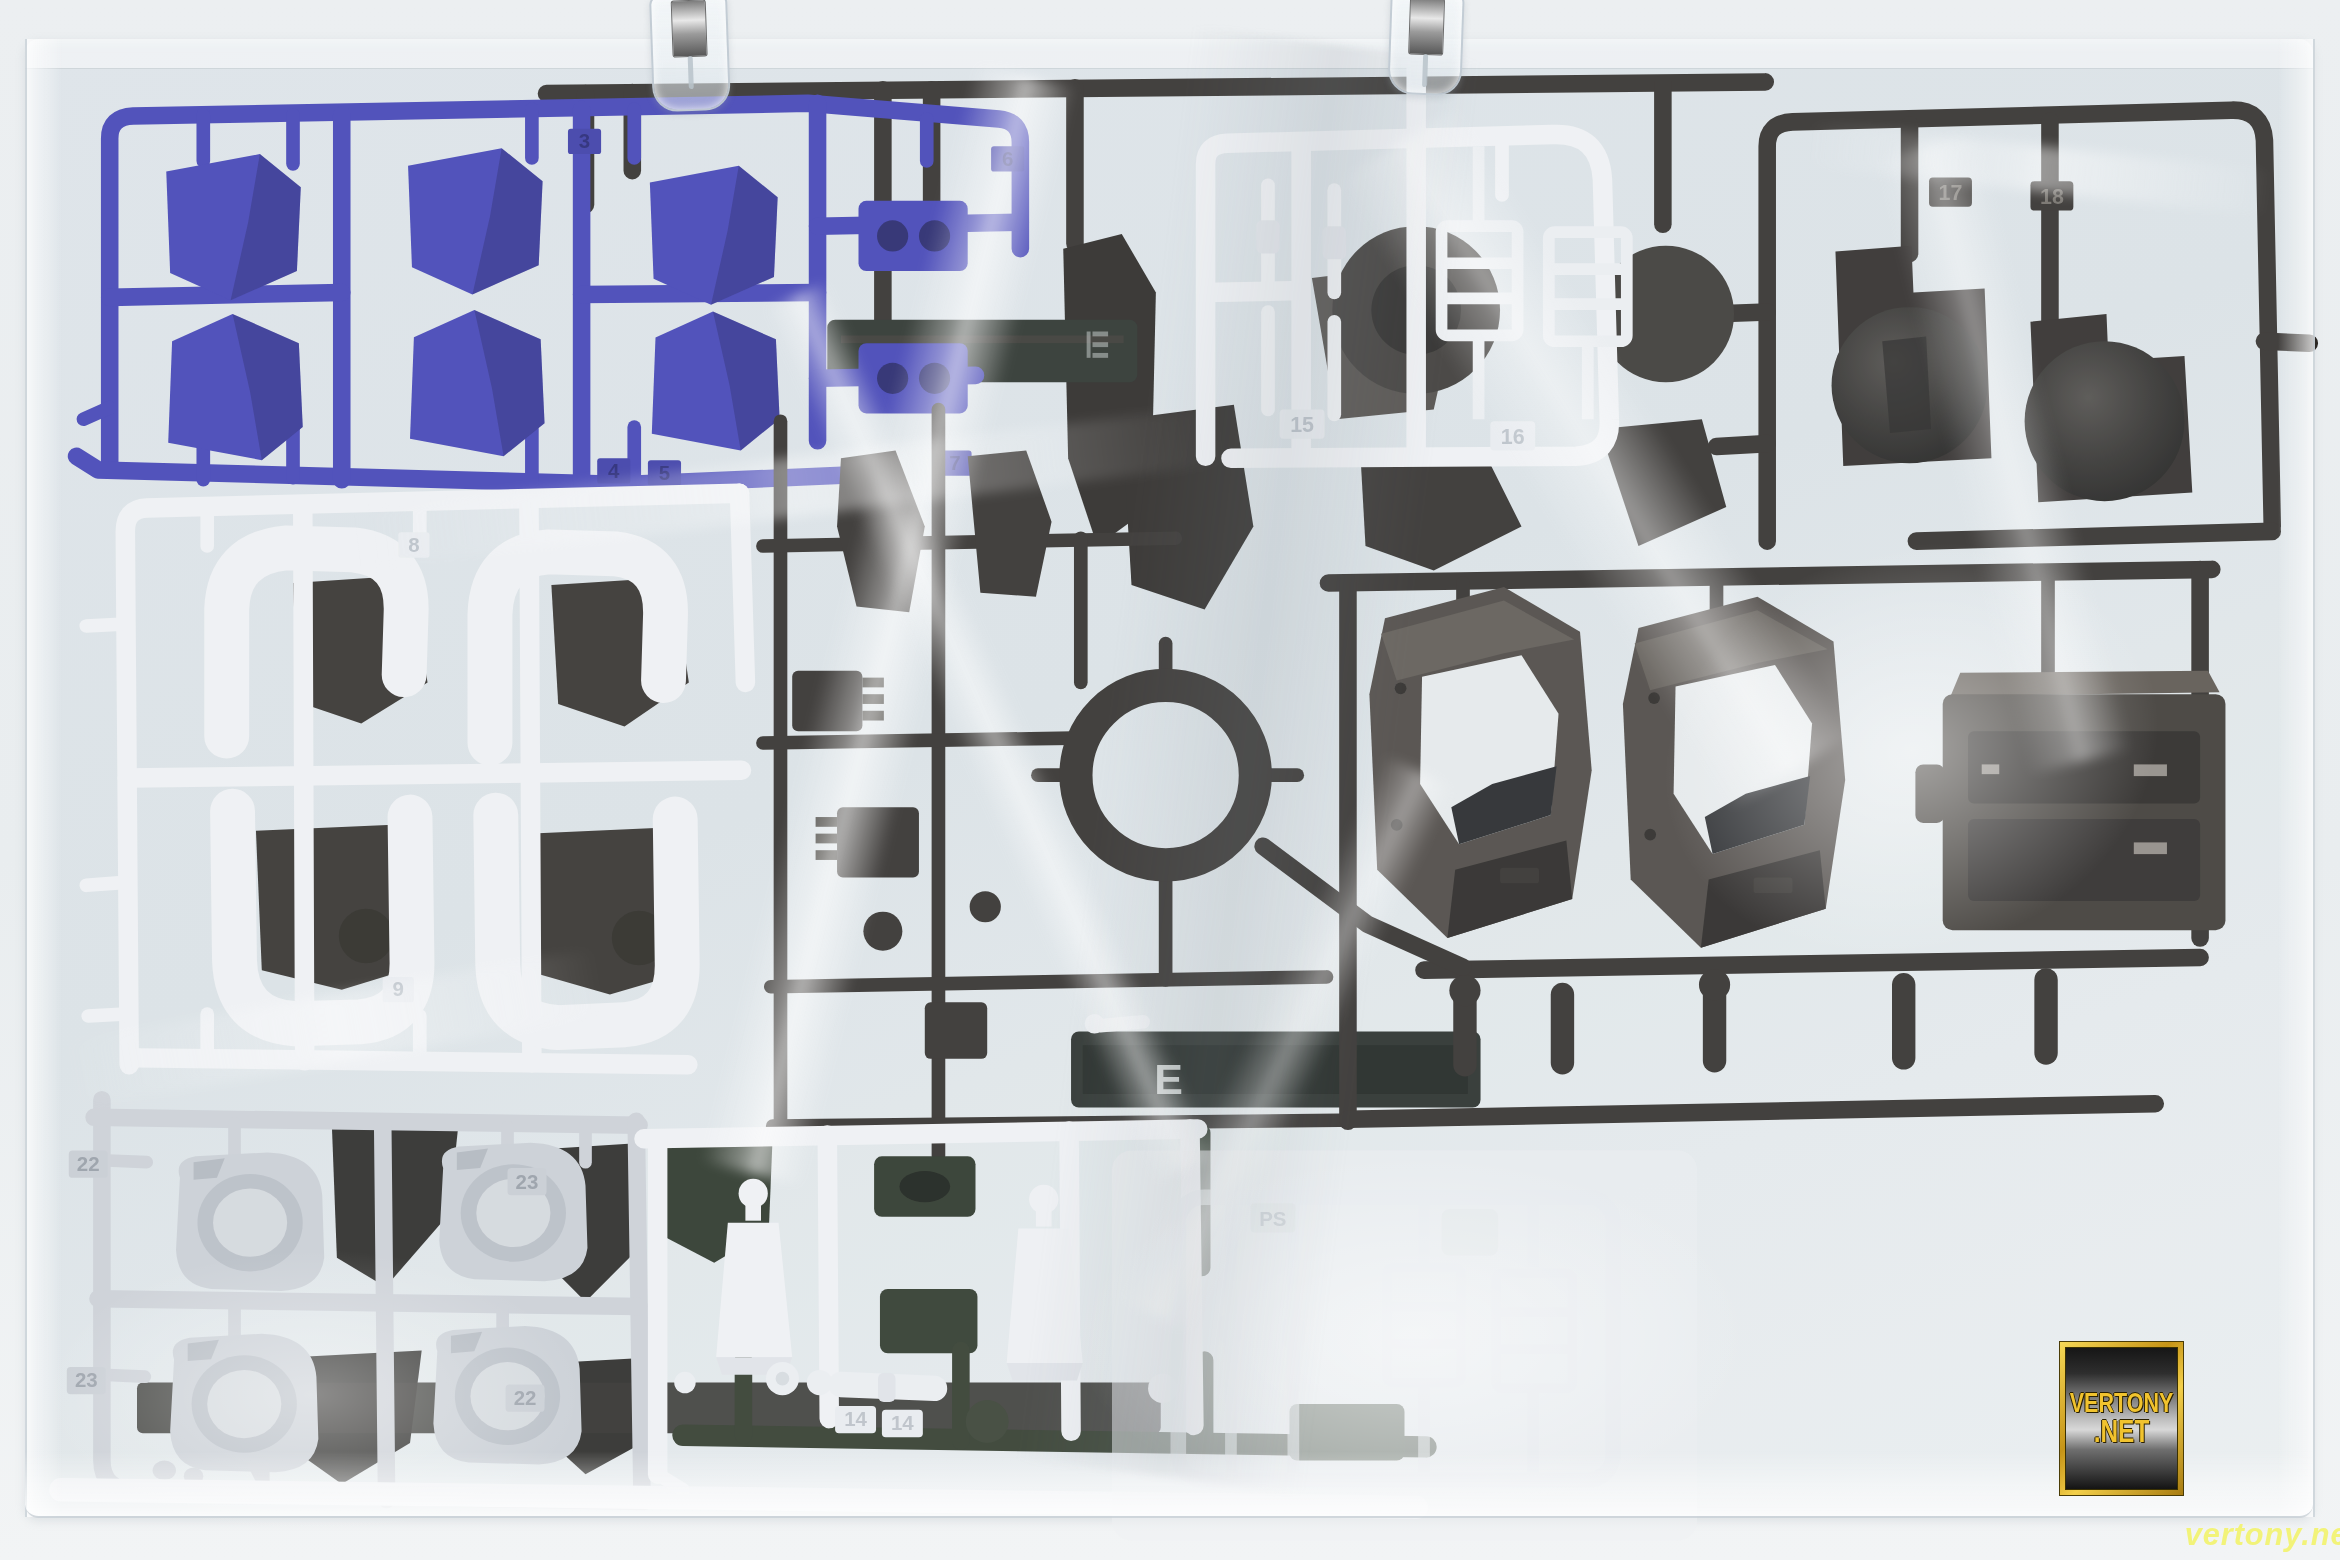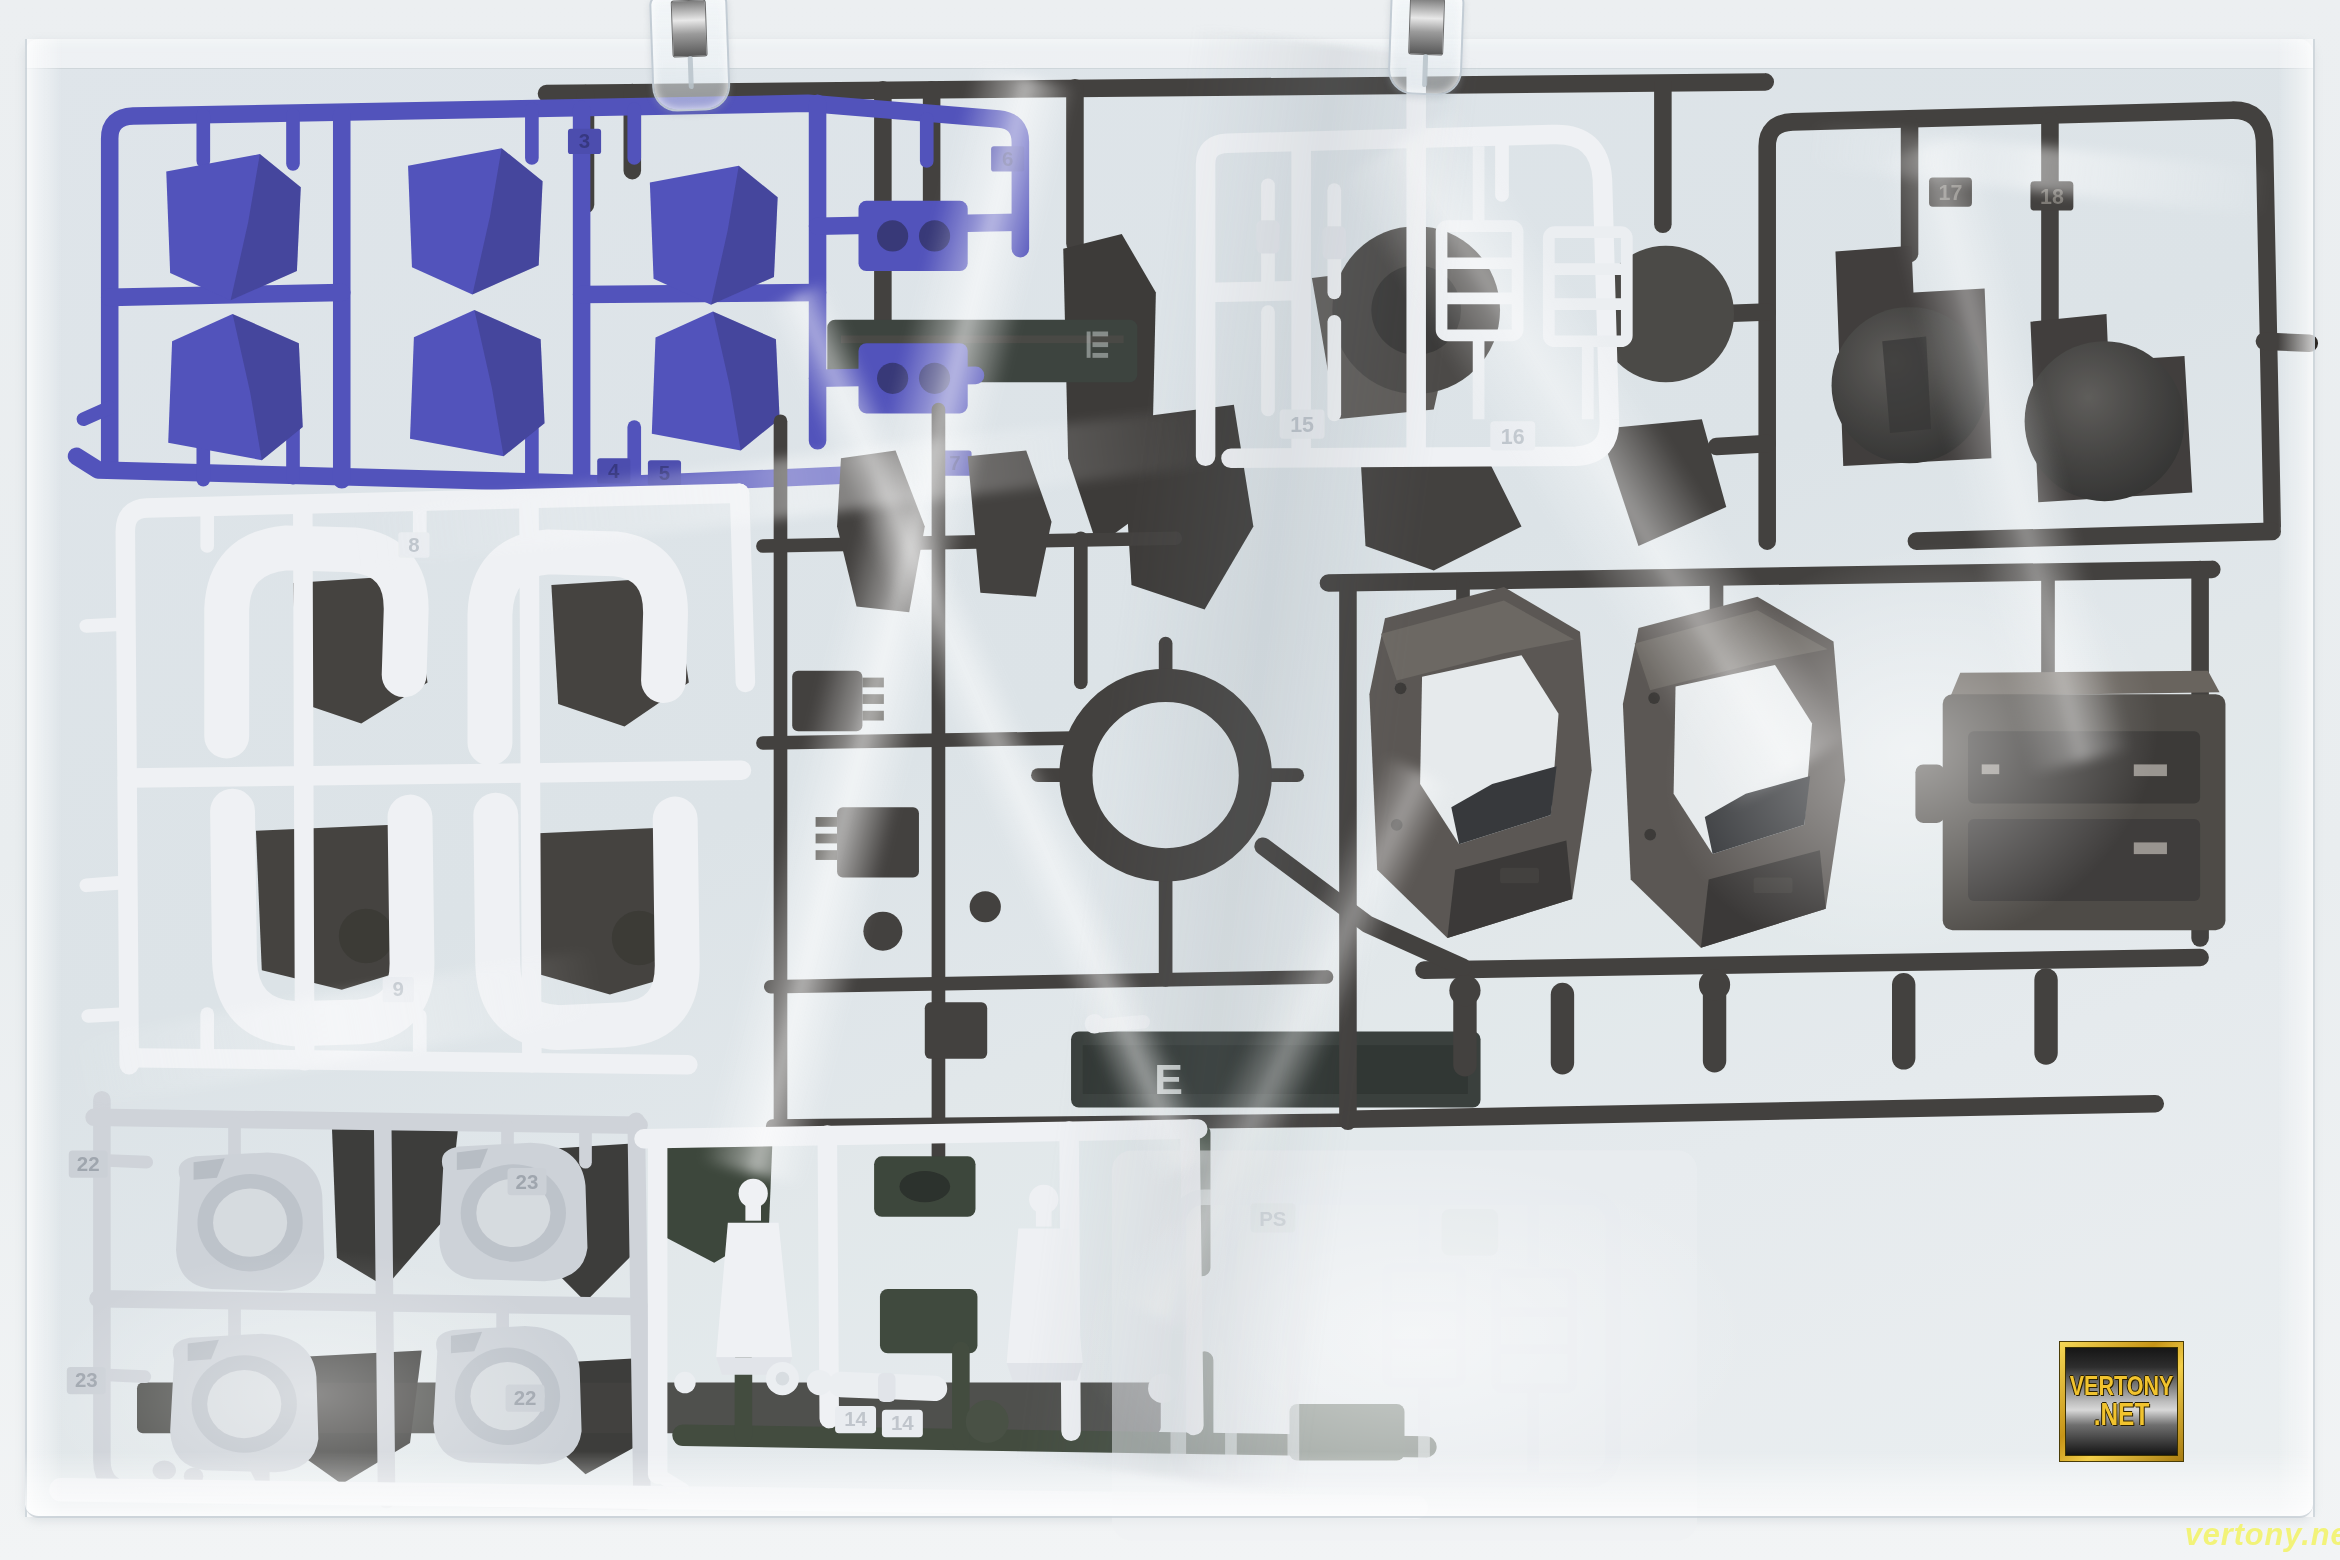--- a/index.html
+++ b/index.html
@@ -32,21 +32,21 @@
   .shade{position:absolute;pointer-events:none;filter:blur(3.9px);
     background:linear-gradient(90deg,rgba(130,140,148,0),rgba(130,140,148,.16),rgba(130,140,148,0));}
   .clip{position:absolute;border:2px solid rgba(190,200,208,.9);border-radius:9.8px 9.8px 25px 25px;
     background:linear-gradient(180deg,rgba(244,248,250,.78),rgba(225,233,238,.5));
     box-shadow:inset 0 0 9.8px rgba(255,255,255,.85), 0 2.9px 5.9px rgba(150,160,168,.3);}
   .clip-metal{position:absolute;left:50%;top:3.9px;transform:translateX(-50%);width:33px;height:55px;
     background:linear-gradient(180deg,#7d7d7d,#e8e8e8 35%,#9b9b9b 60%,#585858);
     border:1px solid #6a6a6a;border-radius:2.9px;}
   .clip-wire{position:absolute;left:50%;top:60px;transform:translateX(-50%);width:4.9px;height:33px;
     background:rgba(185,195,202,.85);border-radius:2.9px;}
-  .wm-box{position:absolute;left:2060px;top:1342px;width:123px;height:119px;box-sizing:border-box;
+  .wm-box{position:absolute;left:2060px;top:1342px;width:123px;height:153px;box-sizing:border-box;
     background:linear-gradient(135deg,#f6d856,#c69417 40%,#f3cf4a 60%,#a87c12);
     box-shadow:0 0 0 1px #4a3c06;}
   .wm-inner{position:absolute;inset:5.9px;display:flex;flex-direction:column;align-items:center;justify-content:center;gap:2px;
     background:linear-gradient(180deg,#161616 0%,#2e2e2e 18%,#bdbdbd 50%,#d8d8d8 58%,#6f6f6f 72%,#141414 100%);
     box-shadow:0 0 0 1px #3a3000;}
   .wm-l1{font-weight:bold;font-size:21.5px;color:#f1c32e;transform:scaleY(1.3);letter-spacing:0px;
     text-shadow:1px 1px 0 #2a2000,-1px 0 0 #2a2000,0 -1px 0 #2a2000;}
   .wm-l2{font-weight:bold;font-size:24.4px;color:#f1c32e;transform:scaleY(1.25);
     text-shadow:1px 1px 0 #2a2000,-1px 0 0 #2a2000,0 -1px 0 #2a2000;}
   .wm-corner{position:absolute;left:2181px;top:1516px;font-style:italic;font-weight:bold;font-size:32px;

